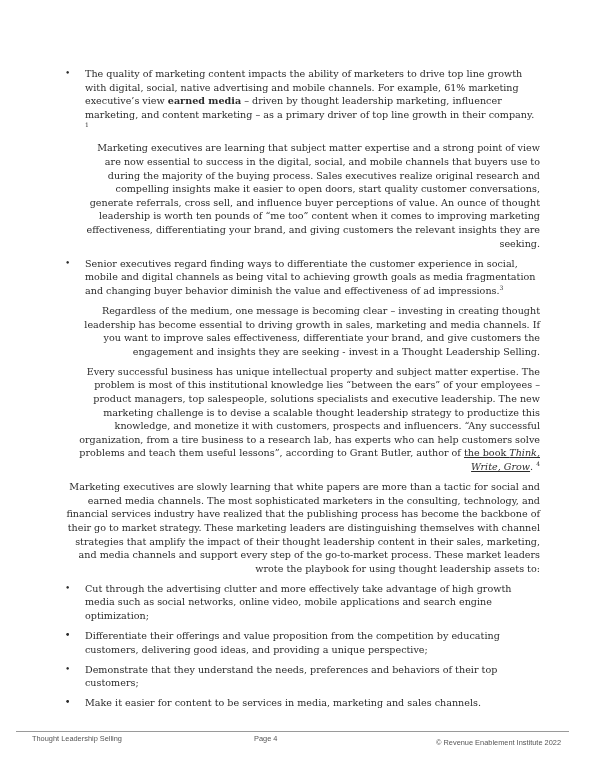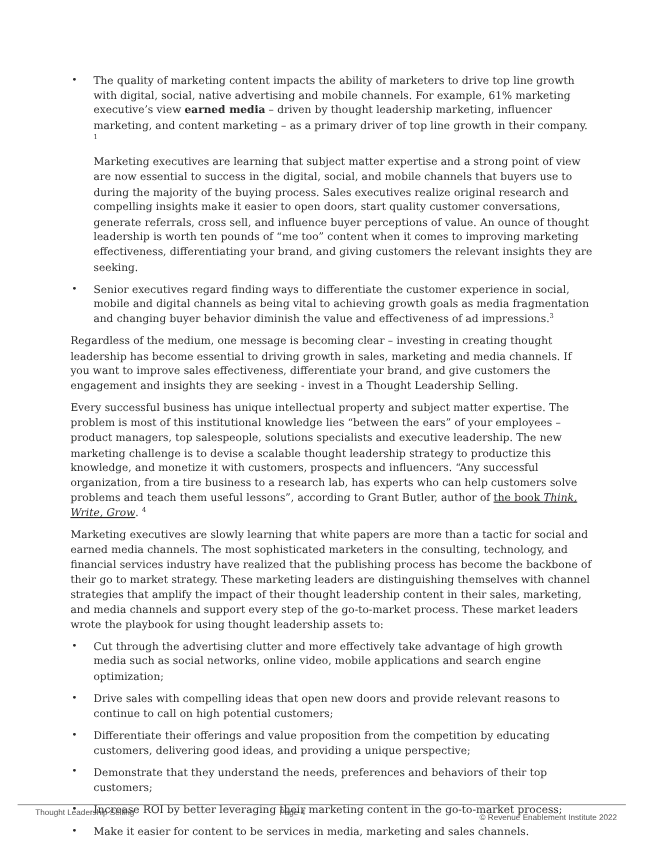--- a/index.html
+++ b/index.html
@@ -5,21 +5,21 @@
     html, body { margin: 0; padding: 0; background: #ffffff; }
     body {
       width: 600px; height: 776px; position: relative; overflow: hidden;
       font-family: "DejaVu Serif", "Liberation Serif", serif;
       color: #2b2b2b;
     }
     .content {
       position: absolute; left: 64px; top: 67px; width: 476px;
       font-size: 9.6px; line-height: 13.6px;
     }
-    .content p { margin: 0 0 6.5px 0; }
+    .content p { margin: 0 0 6.5px 0; text-align: right; }
     .bullet {
       position: relative; padding-left: 21px; margin: 0 0 6.5px 0;
     }
     .bullet .dot {
       position: absolute; left: 1px; top: 0; font-size: 9px;
     }
     .indented { padding-left: 21px; }
     sup { font-size: 6px; line-height: 0; vertical-align: 4px; }
     .link { text-decoration: underline; color: #2b2b2b; }
     .link i { font-style: italic; }
@@ -58,33 +58,31 @@
   <p><span>Every successful business has unique intellectual property and subject matter expertise.  The problem is most of this institutional knowledge lies “between the ears” of your employees – product managers, top salespeople, solutions specialists and executive leadership. The new marketing challenge is to devise a scalable thought leadership strategy to productize this knowledge, and monetize it with customers, prospects and influencers.  “Any successful organization, from a tire business to a research lab, has experts who can help customers solve problems and teach them useful lessons”, according to Grant Butler, author of </span><span class="link"><span>the book </span><i>Think, Write, Grow</i></span><span>. </span><sup>4</sup></p>
 
   <p>Marketing executives are slowly learning that white papers are more than a tactic for social and earned media channels. The most sophisticated marketers in the consulting, technology, and financial services industry have realized that the publishing process has become the backbone of their go to market strategy. These marketing leaders are distinguishing themselves with channel strategies that amplify the impact of their thought leadership content in their sales, marketing, and media channels and support every step of the go-to-market process. These market leaders wrote the playbook for using thought leadership assets to:</p>
 
   <div class="bullet">
     <span class="dot">•</span>
     <span>Cut through the advertising clutter and more effectively take advantage of high growth media such as social networks, online video, mobile applications and search engine optimization;</span>
   </div>
   <div class="bullet">
     <span class="dot">•</span>
-    <span>Drive sales with compelling ideas that open new doors and provide relevant reasons to continue to call on high potential customers;</span>
   </div>
   <div class="bullet">
     <span class="dot">•</span>
     <span>Differentiate their offerings and value proposition from the competition by educating customers, delivering good ideas, and providing a unique perspective;</span>
   </div>
   <div class="bullet">
     <span class="dot">•</span>
     <span>Demonstrate that they understand the needs, preferences and behaviors of their top customers;</span>
   </div>
   <div class="bullet">
     <span class="dot">•</span>
-    <span>Increase ROI by better leveraging their marketing content in the go-to-market process;</span>
   </div>
   <div class="bullet">
     <span class="dot">•</span>
     <span>Make it easier for content to be services in media, marketing and sales channels.</span>
   </div>
 </div>
 
 <div class="footer-rule"></div>
 <div class="footer">
   <span class="left">Thought Leadership Selling</span>

